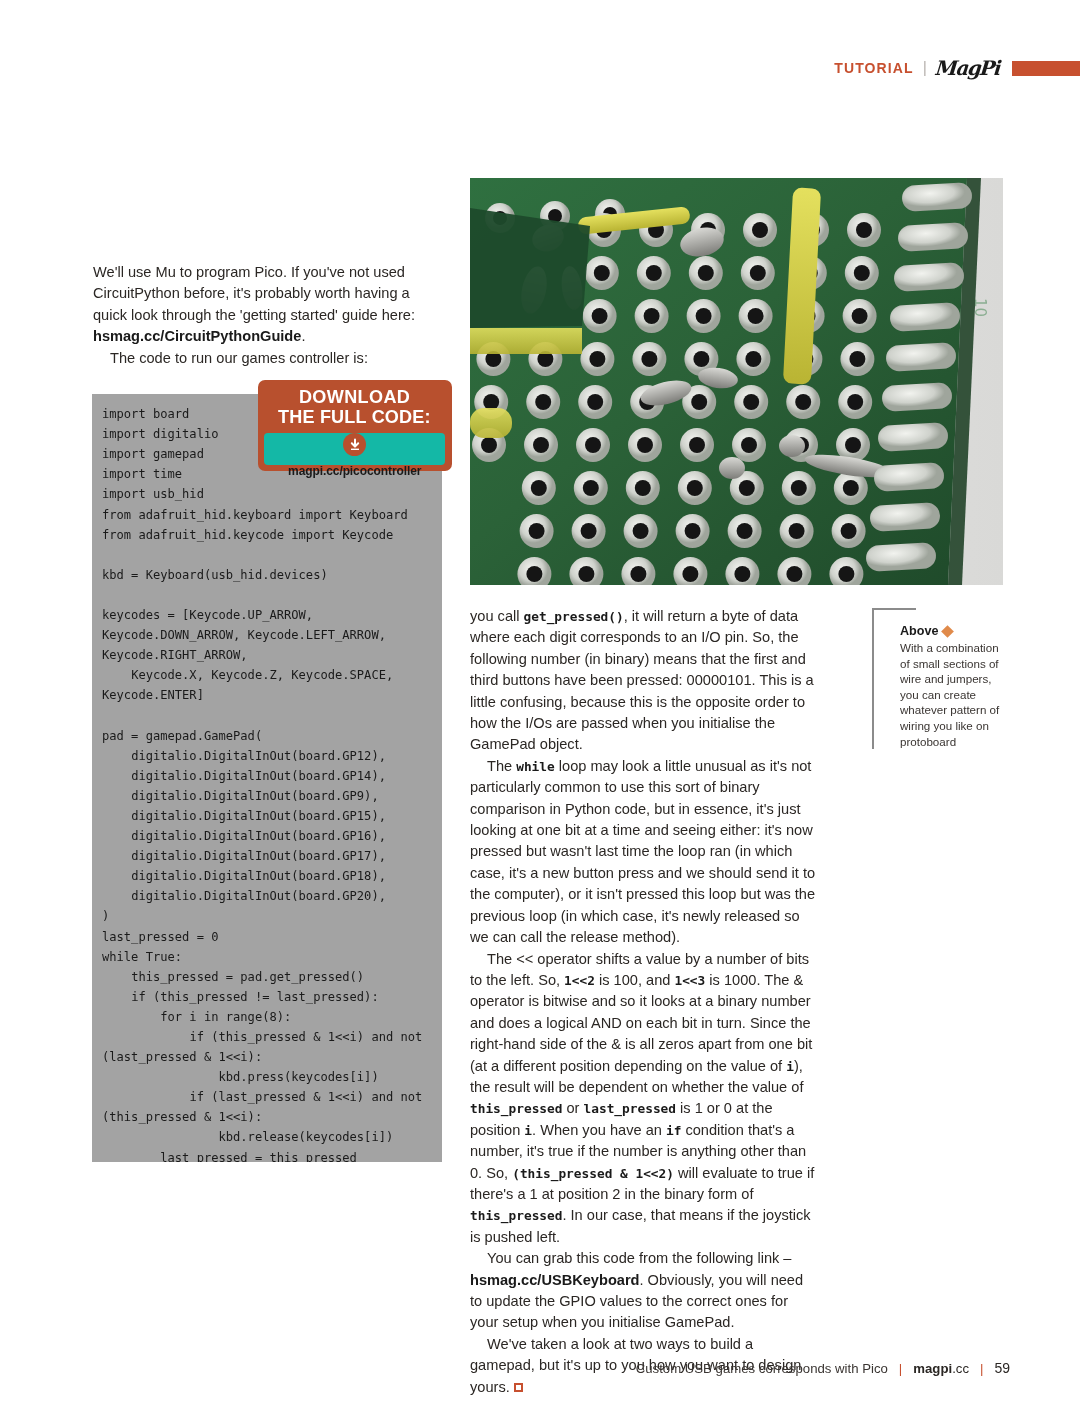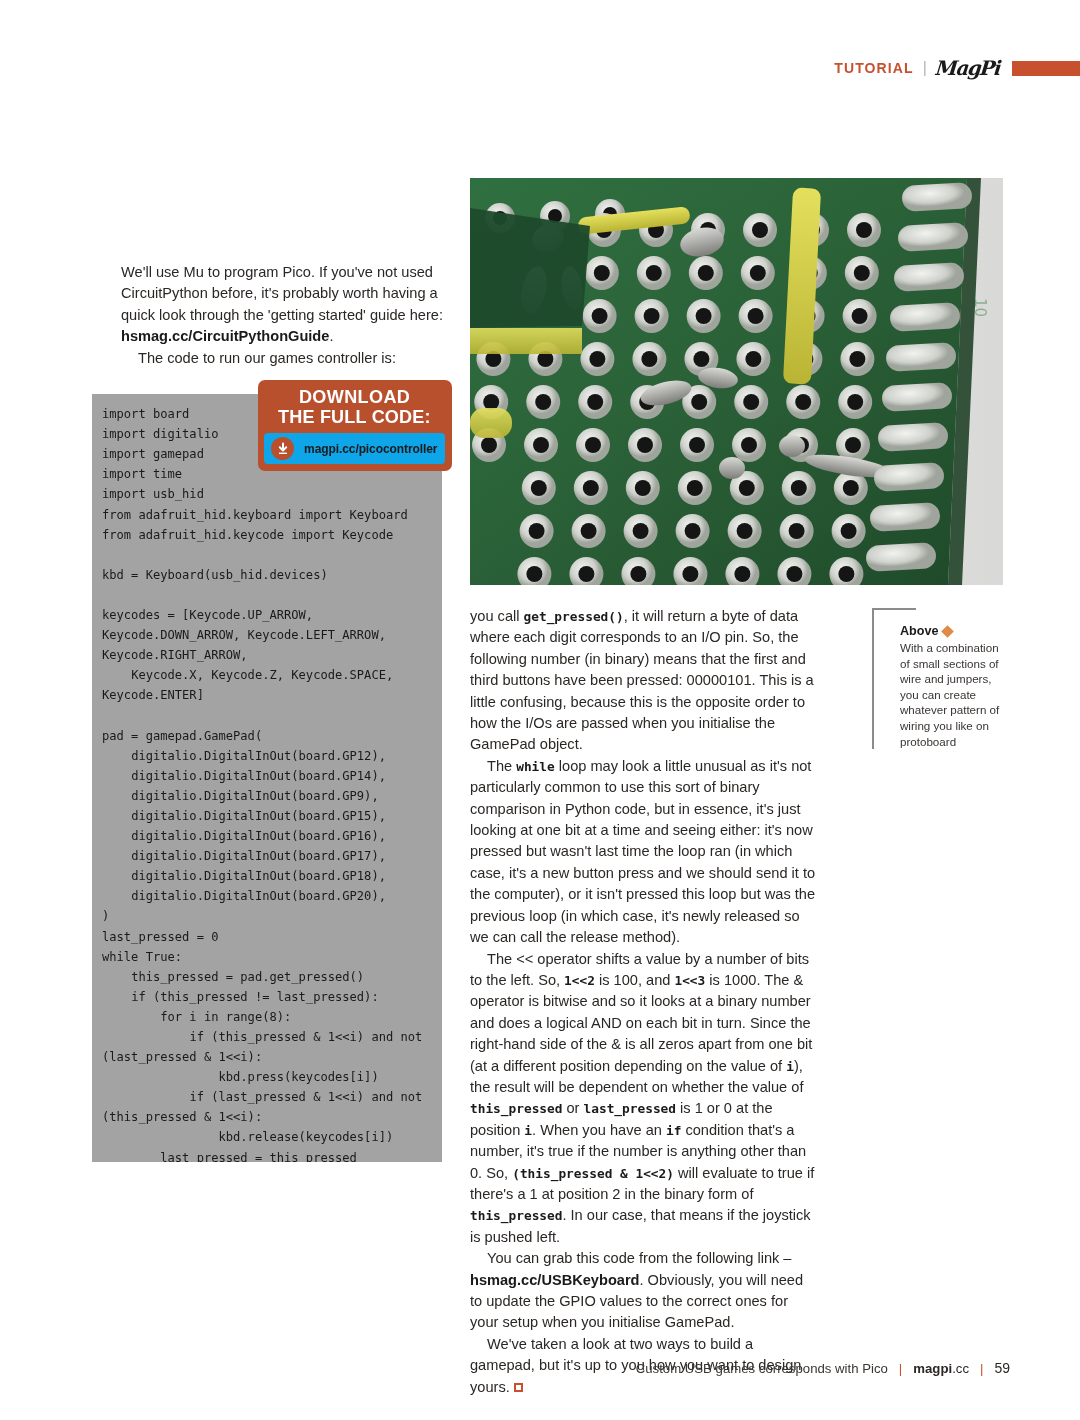--- a/index.html
+++ b/index.html
@@ -54,21 +54,20 @@
     background: #c7502f;
     margin-left: 12px;
   }
 
   
   .col-left {
     position: absolute;
     left: 93px;
     top: 262px;
     width: 348px;
-    margin-left: 28px;
   }
   .body-par {
     font-size: 14.6px;
     line-height: 21.4px;
     color: #2b2724;
     margin: 0 0 0 0;
     text-align: left;
   }
   .body-par + .body-par { text-indent: 17px; }
   .par-indent { text-indent: 17px; }
@@ -126,28 +125,29 @@
     color: #ffffff;
     font-weight: bold;
     font-size: 19px;
     letter-spacing: 0.2px;
     line-height: 20px;
     font-family: "Liberation Sans", sans-serif;
     transform: scaleX(0.95);
   }
   .dl-pill {
     margin-top: 6px;
-    background: #0ea5e9;
+    background: #14b8a6;
     border-radius: 4px;
     height: 32px;
     width: 100%;
     display: flex;
     align-items: center;
     padding: 0 7px;
     gap: 8px;
+    flex-direction: column;
   }
   .dl-circle {
     width: 23px;
     height: 23px;
     border-radius: 50%;
     background: #b8502e;
     display: flex;
     align-items: center;
     justify-content: center;
     flex: 0 0 auto;

